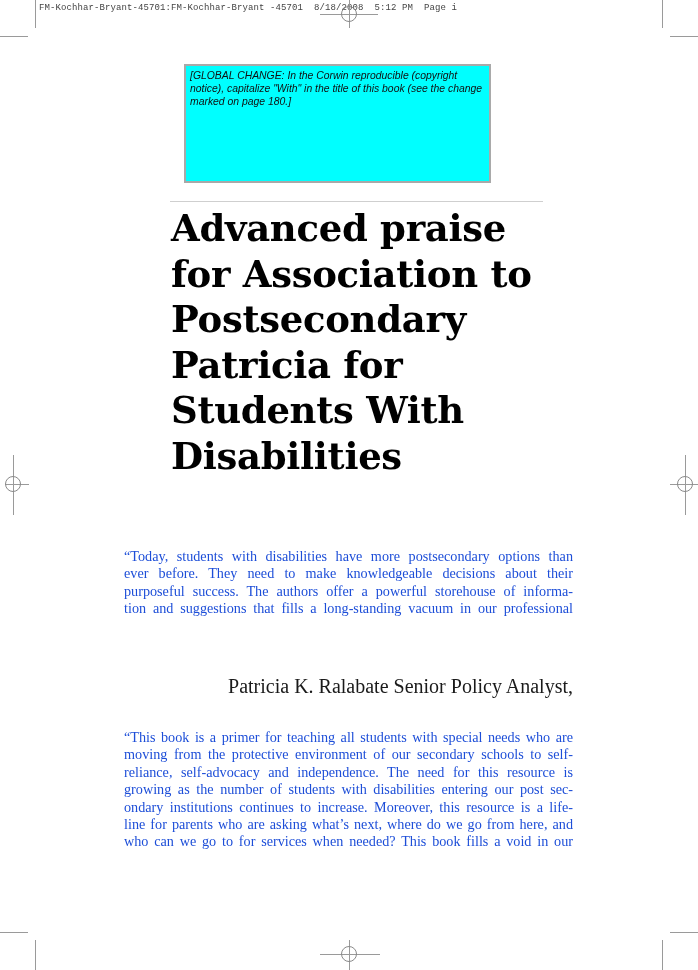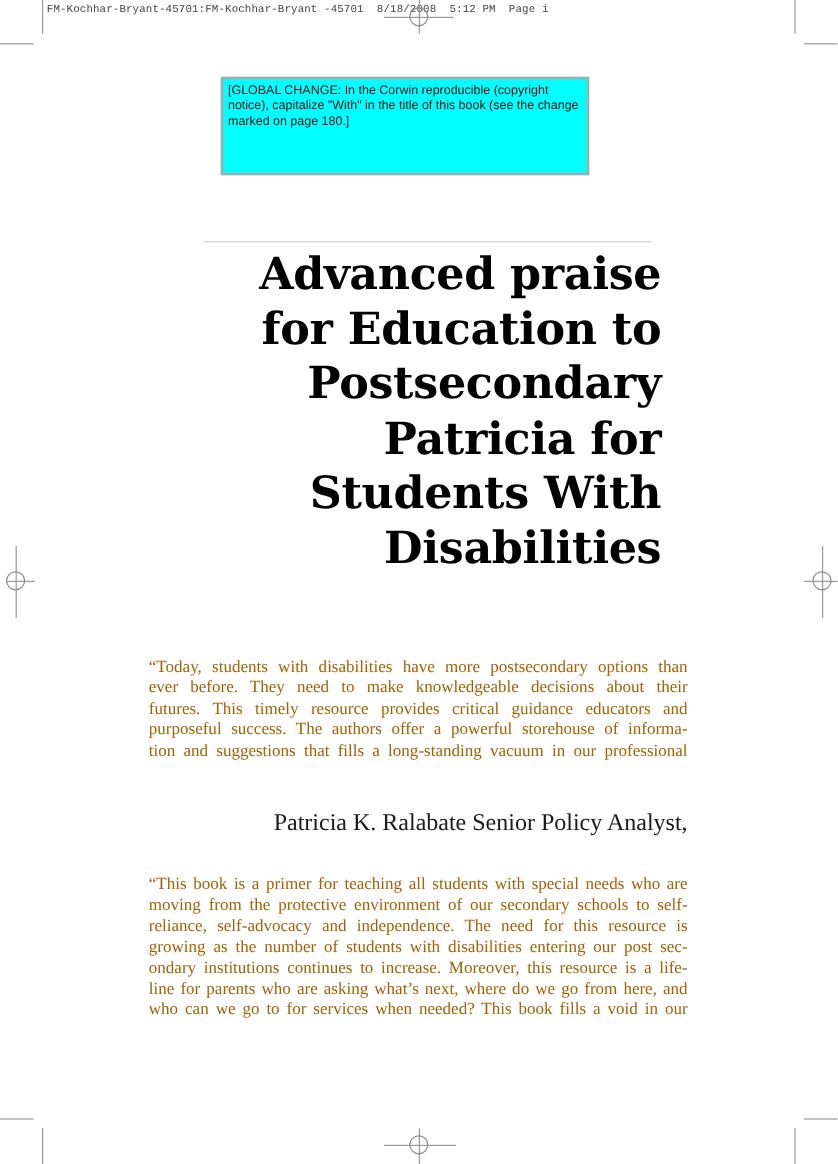--- a/index.html
+++ b/index.html
@@ -9,37 +9,37 @@
     position:absolute; left:39px; top:3px;
     font-family:"Liberation Mono", monospace; font-size:9px; color:#444; letter-spacing:0.1px;
     white-space:pre;
   }
 
   
   .mark { position:absolute; background:#9a9a9a; }
   .reg { position:absolute; width:16px; height:16px; border:1px solid #8a8a8a; border-radius:50%; box-sizing:border-box; }
 
   .note-box {
-    position:absolute; left:184px; top:64px; width:307px; height:82px;
+    position:absolute; left:184px; top:64px; width:307px; height:119px;
     background:#00ffff; border:2px solid #a9a9a9; box-sizing:border-box;
-    padding:3px 4px; font-family:"Liberation Sans", sans-serif; font-size:10.4px; line-height:13px; color:#111;
+    padding:3px 4px; font-family:"Liberation Sans", sans-serif; font-size:10.4px; line-height:13px; color:#111;font-style:italic;
   }
 
   .rule { position:absolute; left:170px; top:201px; width:373px; height:1px; background:#cfcfcf; }
 
   .title {
     position:absolute; left:171px; top:206px; width:380px;
     font-family:"DejaVu Serif", serif; font-weight:bold; font-size:37px; line-height:45.5px; color:#000;
     margin:0; letter-spacing:-0.3px;
   }
-  .title span { display:block; white-space:nowrap;text-align:right; }
+  .title span { display:block; white-space:nowrap; }
 
   .quote {
     position:absolute; left:124px; width:449px;
-    font-size:14.2px; line-height:17.4px; text-align:justify; color:#a16207; margin:0;
+    font-size:14.2px; line-height:17.4px; text-align:justify; color:#1d4ed8; margin:0;
   }
   .quote .line { display:block; text-align:justify; text-align-last:justify; white-space:nowrap; }
   .quote .line.last { text-align-last:left; }
   .attrib {
     position:absolute; left:124px; width:449px; text-align:right;
     font-size:20px; line-height:17.4px; color:#1a1a1a;
   }
 </style>
 </head>
 <body>
@@ -72,31 +72,30 @@
 <div class="mark" style="left:320px;top:954px;width:60px;height:1px;"></div>
 <div class="mark" style="left:349px;top:940px;width:1px;height:30px;"></div>
 <div class="reg" style="left:341px;top:946px;"></div>
 
 <div class="note-box">[GLOBAL CHANGE: In the Corwin reproducible (copyright notice), capitalize "With" in the title of this book (see the change marked on page 180.]</div>
 
 <div class="rule"></div>
 
 <h1 class="title">
   <span>Advanced praise</span>
-  <span>for Education to</span>
+  <span>for Association to</span>
   <span>Postsecondary</span>
   <span>Patricia for</span>
   <span>Students With</span>
   <span>Disabilities</span>
 </h1>
 
 <p class="quote" style="top:548px;">
   <span class="line">“Today, students with disabilities have more postsecondary options than</span>
   <span class="line">ever before. They need to make knowledgeable decisions about their</span>
-  <span class="line">futures. This timely resource provides critical guidance educators and</span>
   <span class="line">purposeful success. The authors offer a powerful storehouse of informa-</span>
   <span class="line">tion and suggestions that fills a long-standing vacuum in our professional</span>
 </p>
 <div class="attrib" style="top:678px;">
   <div>Patricia K. Ralabate Senior Policy Analyst,</div>
 </div>
 
 <p class="quote" style="top:729px;">
   <span class="line">“This book is a primer for teaching all students with special needs who are</span>
   <span class="line">moving from the protective environment of our secondary schools to self-</span>

